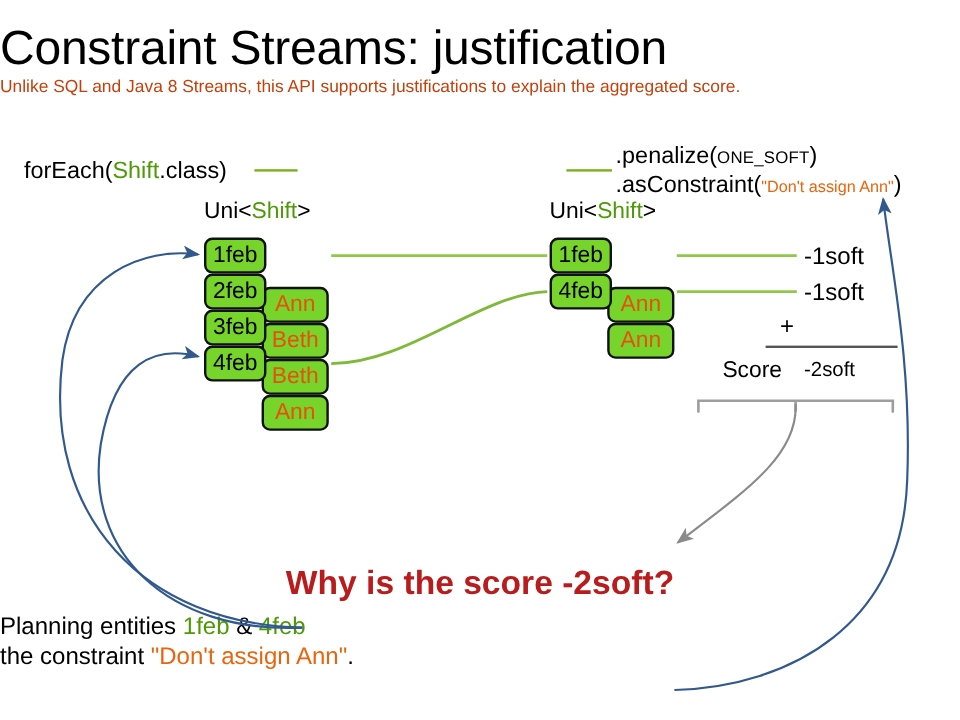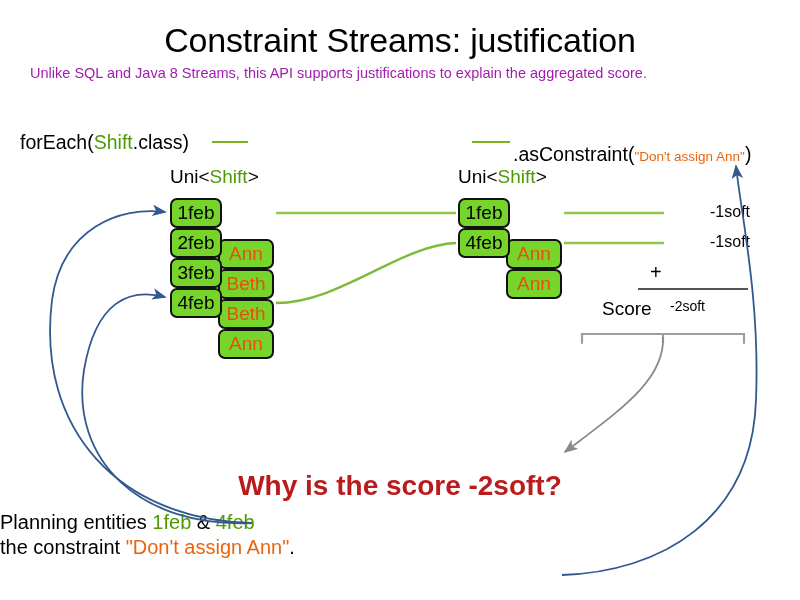--- a/index.html
+++ b/index.html
@@ -20,36 +20,36 @@
     position: absolute;
     left: 0; top: 0;
     width: 800px; height: 600px;
   }
 
   
   .title {
     position: absolute;
     left: 0; top: 16px;
     width: 800px;
-    text-align: center;
-    font-size: 34px;
+    text-align: left;
+    font-size: 40px;
     font-weight: 400;
     line-height: 48px;
     letter-spacing: -0.2px;
     color: #000;
     white-space: nowrap;
   }
   .subtitle {
     position: absolute;
     left: 0; top: 65px;
     width: 677px;
-    text-align: center;
+    text-align: left;
     font-size: 14.5px;
     font-weight: 400;
-    color: #a21caf;
+    color: #c2410c;
     white-space: nowrap;
   }
 
   
   .code {
     position: absolute;
     font-size: 19.5px;
     white-space: nowrap;
     color: #000;
     line-height: 23px;
@@ -127,24 +127,23 @@
     z-index: 1;
     margin-top: 41px;
   }
 
   #table-left  { left: 170px; top: 198px; }
   #table-right { left: 458px; top: 198px; }
 
   
   .score-val {
     position: absolute;
-    font-size: 16px;
-    white-space: nowrap;
-    color: #000;
-    margin-left: 40px;
+    font-size: 20px;
+    white-space: nowrap;
+    color: #000;
   }
   #soft1 { left: 670px; top: 203px; }
   #soft2 { left: 670px; top: 233px; }
 
   #plus-sign {
     position: absolute;
     left: 650px; top: 261px;
     font-size: 20px;
     color: #000;
   }
@@ -158,21 +157,21 @@
   #score-label {
     position: absolute;
     left: 581px; top: 298px;
     font-size: 19px;
     color: #000;
     margin-left: 21px;
   }
   #score-total {
     position: absolute;
     left: 670px; top: 298px;
-    font-size: 14px;
+    font-size: 17px;
     color: #000;
   }
 
   
   .why-head {
     position: absolute;
     left: 0; top: 470px;
     width: 800px;
     text-align: center;
     font-size: 28px;
@@ -206,20 +205,21 @@
   <div class="title">Constraint Streams: justification</div>
   <div class="subtitle">Unlike SQL and Java 8 Streams, this API supports justifications to explain the aggregated score.</div>
 
   <div class="code" id="code-foreach"><span>forEach(</span><span class="cls">Shift</span><span>.class)</span></div>
 
   <div class="code-dash" id="dash1"></div>
 
 
   <div class="code-dash" id="dash2"></div>
 
+  <div class="code" id="code-penalize"><span>.penalize(</span><span class="enumv">ONE_SOFT</span><span>)</span></div>
 
   <div class="code" id="code-asconstraint"><span>.asConstraint(</span><span class="str">"Don't assign Ann"</span><span>)</span></div>
 
   <div class="uni-label" id="uni-left"><span>Uni&lt;</span><span class="cls">Shift</span><span>&gt;</span></div>
 
   <div class="tuple-table" id="table-left">
     <div class="tuple-row">
       <div class="cell cell-date">1feb</div>
       <div class="cell cell-name">Ann</div>
     </div>

